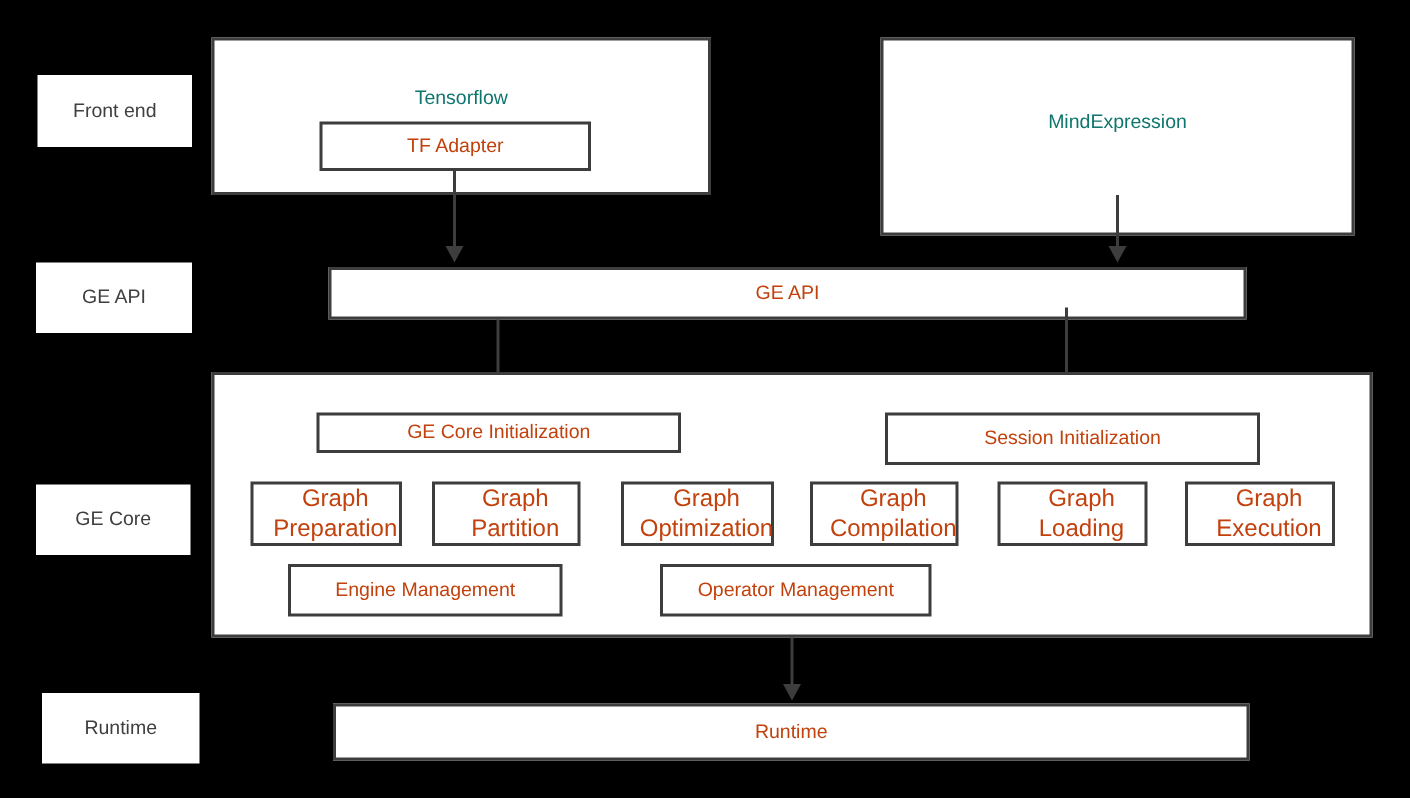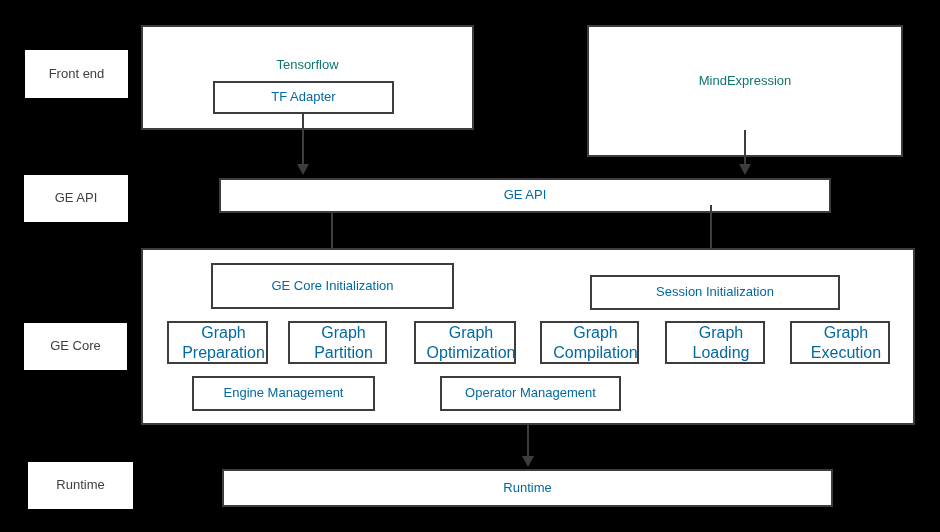--- a/index.html
+++ b/index.html
@@ -11,21 +11,21 @@
     position: relative;
     width: 940px;
     height: 532px;
     background: #000000;
     font-family: "Liberation Sans", sans-serif;
     overflow: hidden;
   }
   .box {
     position: absolute;
     background: #ffffff;
-    color: #0369a1;
+    color: #c2410c;
     display: flex;
     align-items: center;
     justify-content: center;
     text-align: center;
     box-sizing: border-box;
     line-height: 1.25;
     white-space: pre-line;
   }
   
   .stage-label {
@@ -101,21 +101,21 @@
   <div class="box framed fs13" style="left:219px; top:178px; width:612px; height:35px;">GE API</div>
 
   <div class="conn" style="left:331px; top:213px; height:46px;"></div>
   <div class="arrowhead" style="left:326px; top:257px;"></div>
 
   <div class="conn" style="left:710px; top:205px; height:54px;"></div>
   <div class="arrowhead" style="left:705px; top:257px;"></div>
 
   <div class="container-box" style="left:141px; top:248px; width:774px; height:177px;"></div>
 
-  <div class="box framed fs13" style="left:211px; top:263px; width:243px; height:46px;">GE Core Initialization</div>
+  <div class="box framed fs13" style="left:211px; top:275px; width:243px; height:27px;">GE Core Initialization</div>
 
   <div class="box framed fs13" style="left:590px; top:275px; width:250px; height:35px;">Session Initialization</div>
 
   <div class="box framed fs12" style="left:167px; top:321px; width:101px; height:43px;">Graph
 Preparation</div>
 
   <div class="box framed fs12" style="left:288px; top:321px; width:99px; height:43px;">Graph
 Partition</div>
 
   <div class="box framed fs12" style="left:414px; top:321px; width:102px; height:43px;">Graph

